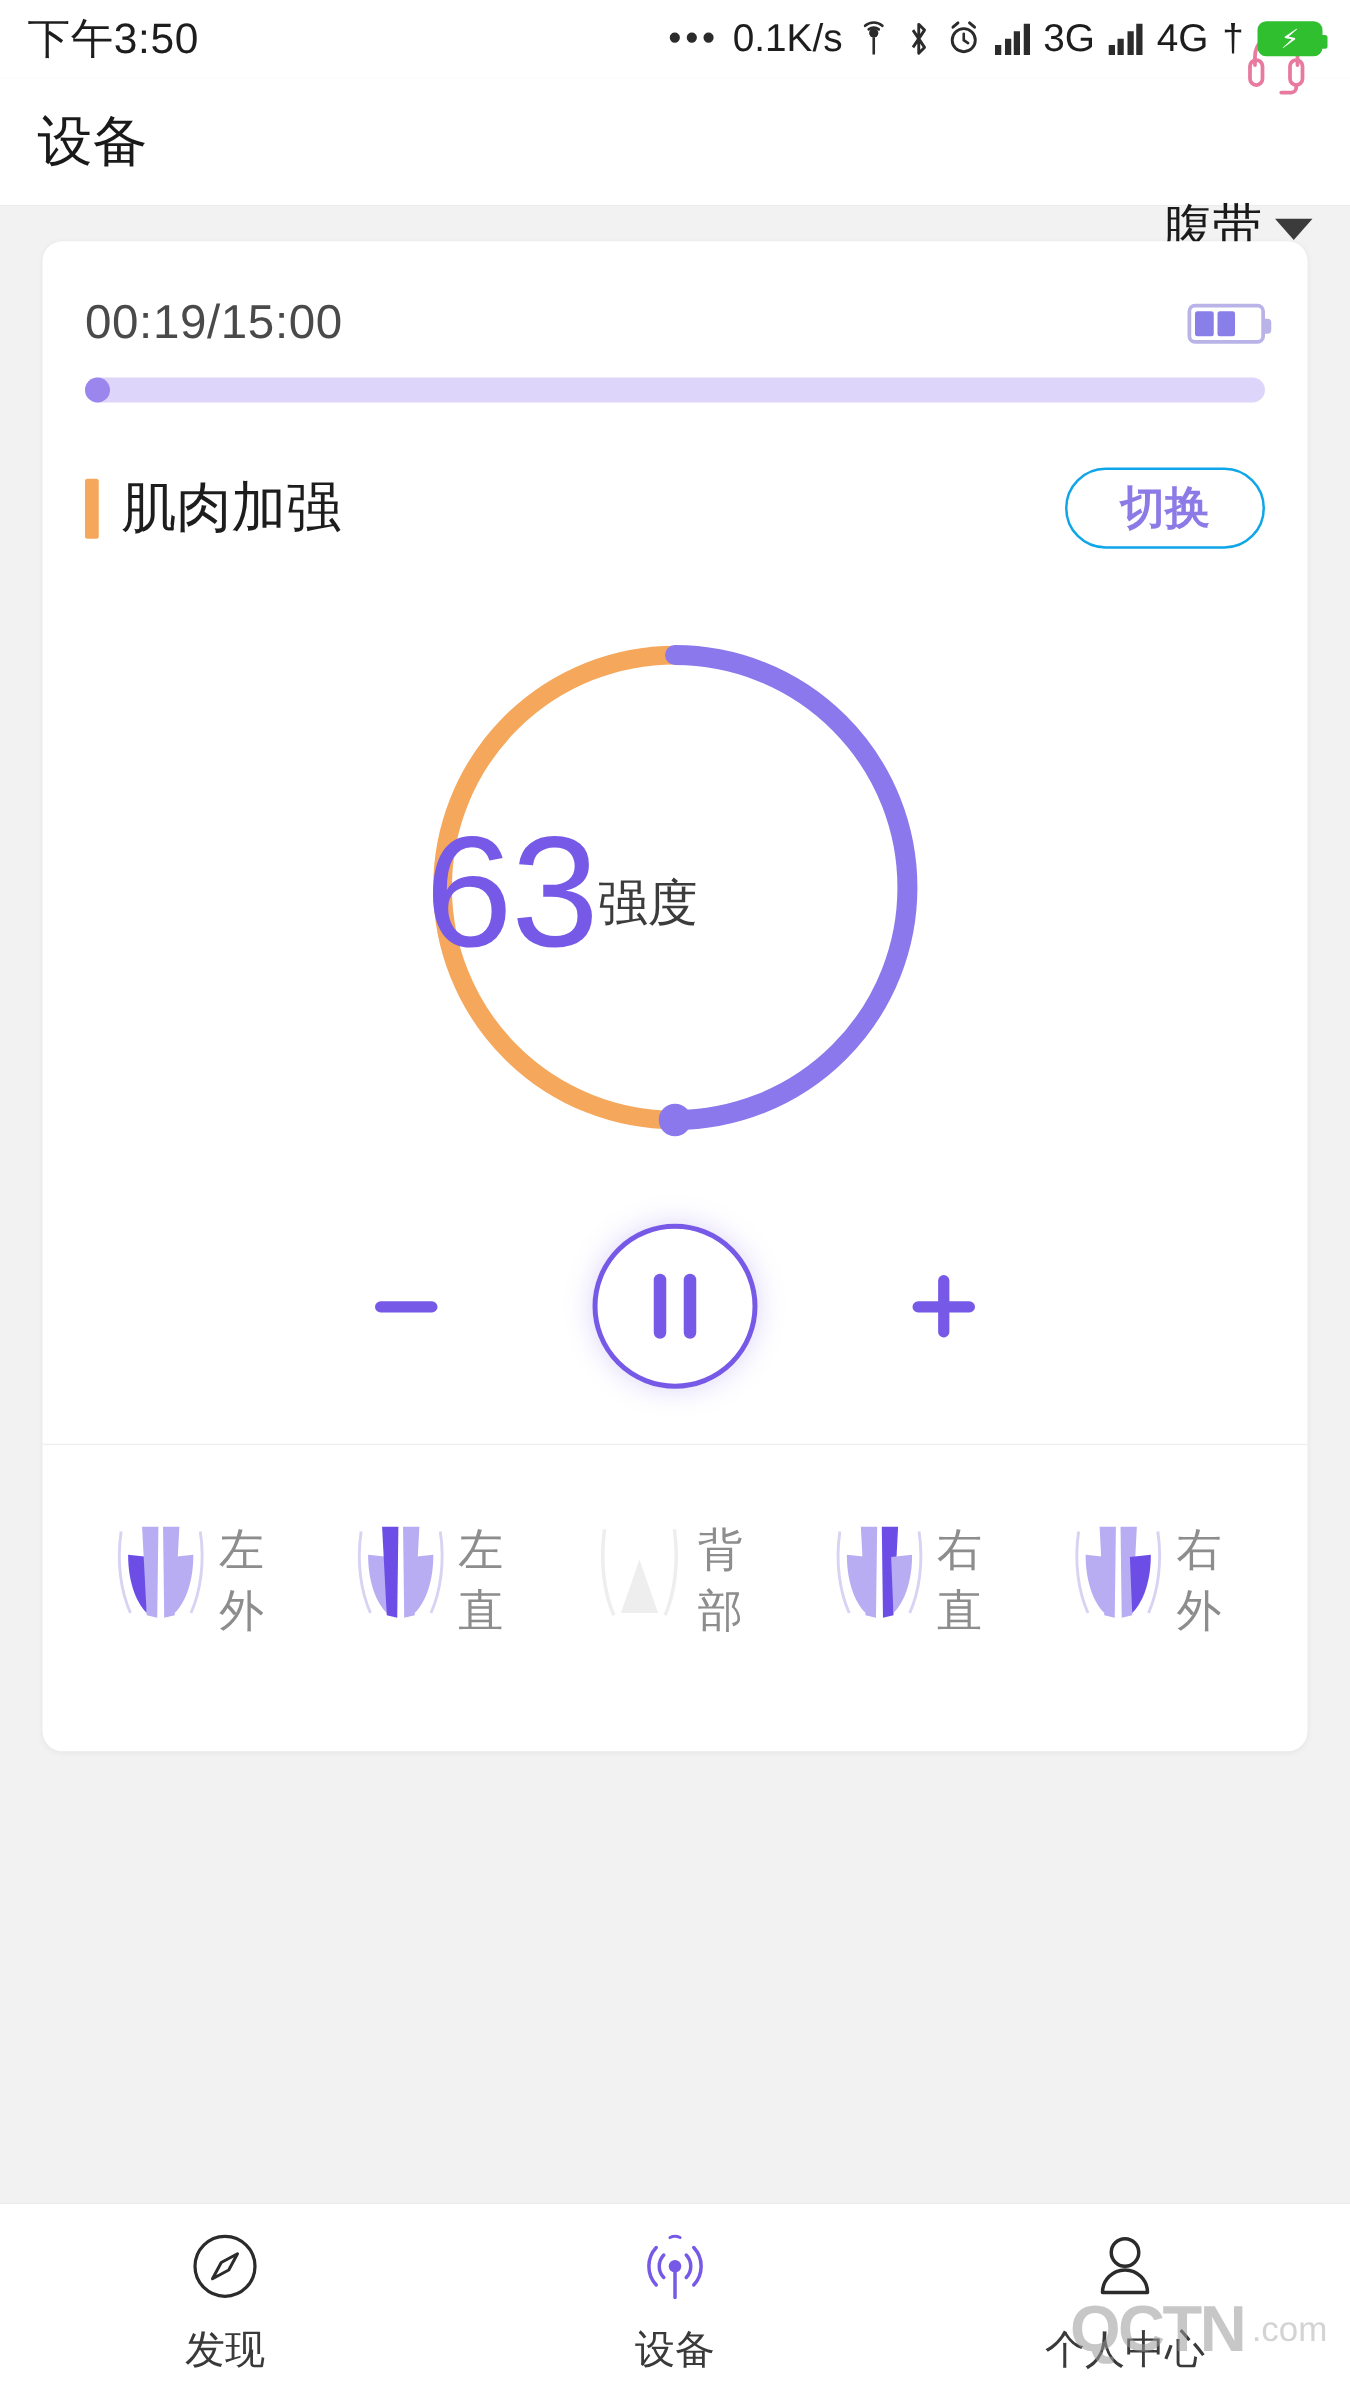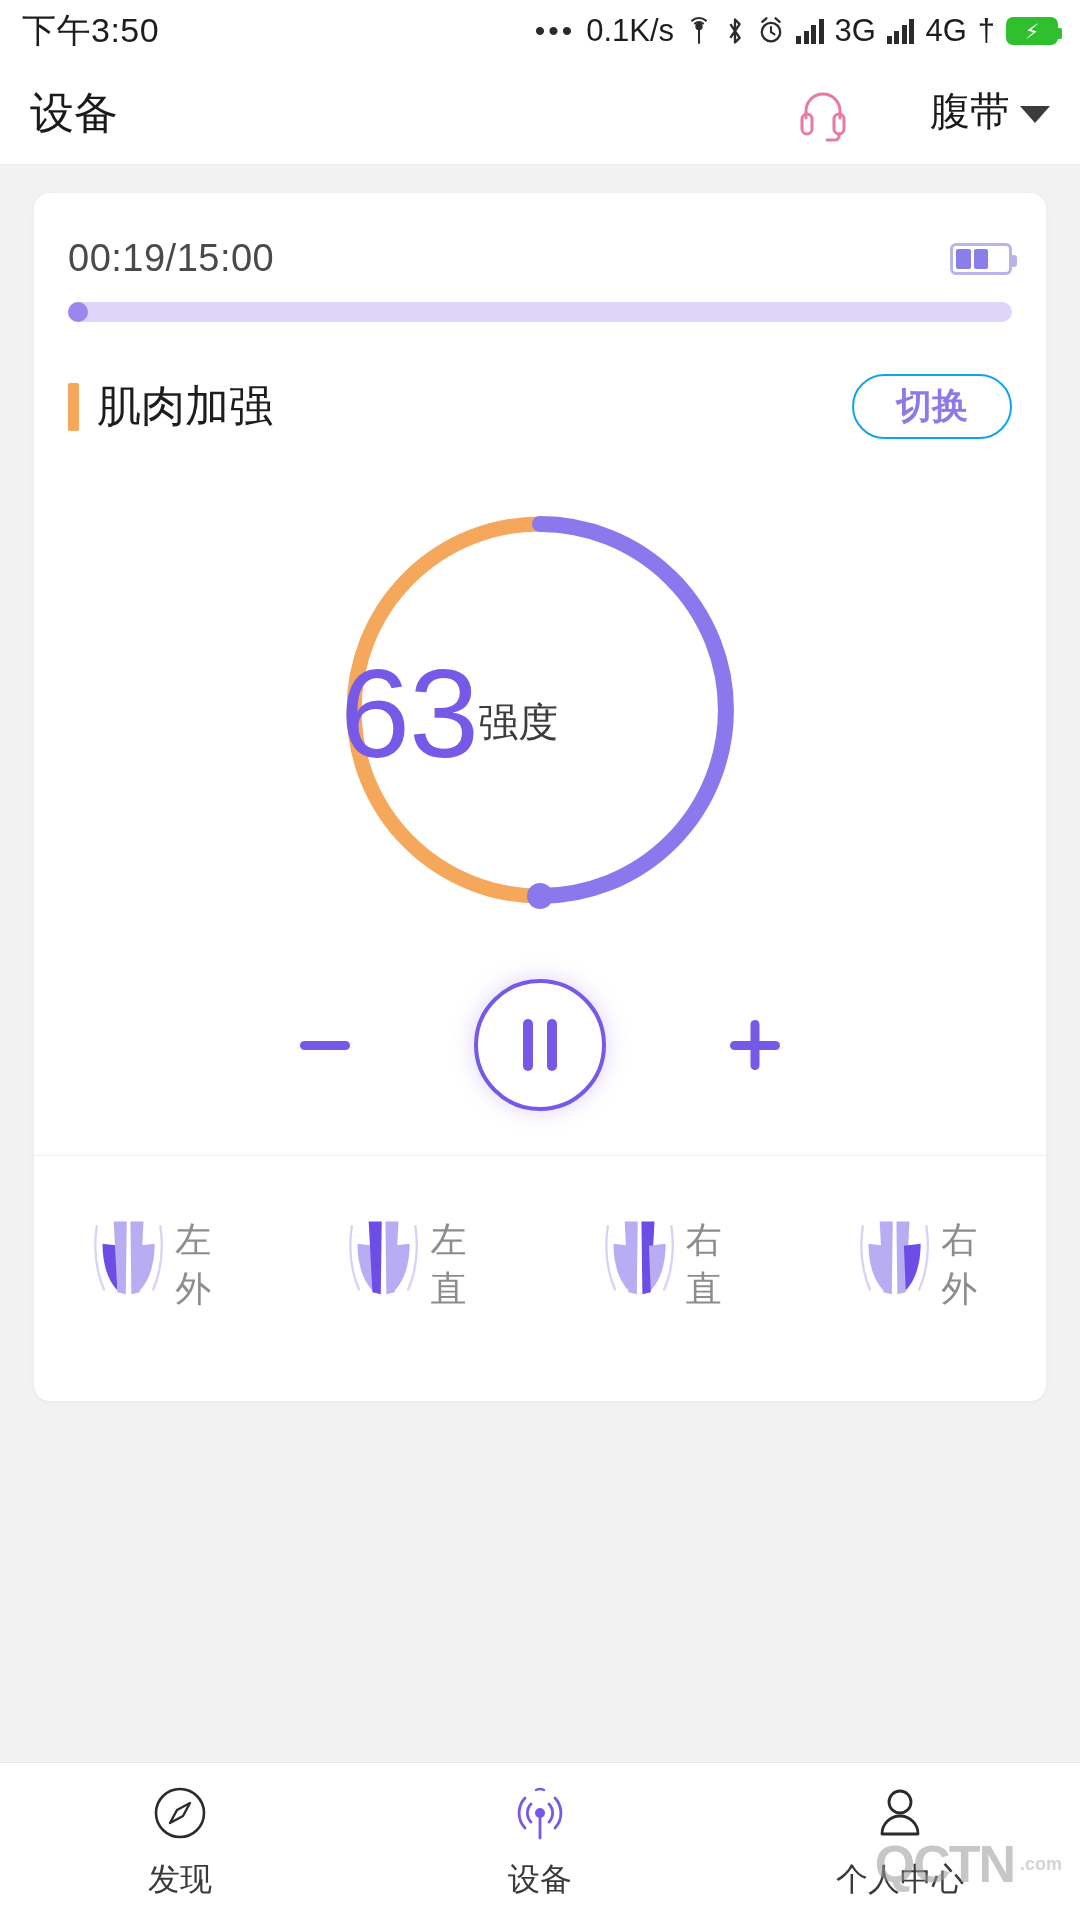--- a/index.html
+++ b/index.html
@@ -37,21 +37,21 @@
     background:#2fbf2f;border-radius:0 2px 2px 0;}
   .bolt{ color:#fff; font-size:21px; line-height:1; }
 
   
   .appbar{
     height:103px; width:100%; background:#fff;
     display:flex; align-items:center; padding:0 30px;
     border-bottom:1px solid #ececec;
   }
   .appbar h1{ font-size:44px; font-weight:400; color:#1a1a1a; }
-  .appbar-right{ margin-left:auto; display:flex; align-items:flex-start; gap:78px; }
+  .appbar-right{ margin-left:auto; display:flex; align-items:flex-end; gap:78px;flex-direction:column; }
   .headset{ width:58px; height:58px; }
   .device-sel{ display:flex; align-items:center; gap:10px; font-size:40px; color:#1a1a1a; }
   .caret{ width:0;height:0;border-left:15px solid transparent;border-right:15px solid transparent;
     border-top:17px solid #3b3b3b; margin-top:5px;}
 
   
   .page{ width:100%; height:calc(1920px - 62px - 103px - 158px); background:#f2f2f2;
     padding:28px 34px 0 34px; }
   .card{
     width:100%; height:1208px; background:#fff; border-radius:16px;
@@ -120,21 +120,21 @@
   .tab{ flex:1; display:flex; flex-direction:column; align-items:center; gap:14px; }
   .tab svg{ width:62px; height:62px; }
   .tab span{ font-size:32px; color:#3a3a3a; }
   .tab.active span{ color:#3a3a3a; }
 
   .watermark{
     position:absolute; right:18px; bottom:26px; opacity:.55; pointer-events:none;
     display:flex; align-items:center; gap:6px;
   }
   .wm-main{ font-size:52px; color:#9a9a9a; font-weight:700; letter-spacing:-2px;}
-  .wm-sub{ font-size:18px; color:#b0b0b0;font-weight:bold; }
+  .wm-sub{ font-size:28px; color:#b0b0b0; }
 </style>
 </head>
 <body>
 
 <div class="statusbar">
   <div class="sb-time">下午3:50</div>
   <div class="sb-right">
     <span class="sb-dots">•••</span>
     <span class="sb-net">0.1K/s</span>
     <span class="sb-ico">
@@ -272,20 +272,28 @@
           <path d="M16 18 C12 45 16 70 24 88" stroke="#d8d3f3" stroke-width="2.5" fill="none"></path>
           <path d="M84 18 C88 45 84 70 76 88" stroke="#d8d3f3" stroke-width="2.5" fill="none"></path>
           <path d="M22 38 C22 60 28 78 38 88 L40 40 Z" fill="#b8acf2"></path>
           <path d="M34 14 L48 14 L47 92 L38 90 Z" fill="#6c4ee6"></path>
           <path d="M52 14 L66 14 L62 90 L53 92 Z" fill="#b8acf2"></path>
           <path d="M78 38 C78 60 72 78 62 88 L60 40 Z" fill="#b8acf2"></path>
         </svg>
         <div class="mlabel">左直</div>
       </div>
 
+      <div class="mcell">
+        <svg viewBox="0 0 100 100">
+          <path d="M20 16 C16 45 20 72 28 90" stroke="#eeeeee" stroke-width="3" fill="none"></path>
+          <path d="M80 16 C84 45 80 72 72 90" stroke="#eeeeee" stroke-width="3" fill="none"></path>
+          <path d="M50 42 L66 88 L34 88 Z" fill="#eeeeee"></path>
+        </svg>
+        <div class="mlabel">背部</div>
+      </div>
 
       <div class="mcell">
         <svg viewBox="0 0 100 100">
           <path d="M16 18 C12 45 16 70 24 88" stroke="#d8d3f3" stroke-width="2.5" fill="none"></path>
           <path d="M84 18 C88 45 84 70 76 88" stroke="#d8d3f3" stroke-width="2.5" fill="none"></path>
           <path d="M22 38 C22 60 28 78 38 88 L40 40 Z" fill="#b8acf2"></path>
           <path d="M34 14 L48 14 L47 92 L38 90 Z" fill="#b8acf2"></path>
           <path d="M52 14 L66 14 L62 90 L53 92 Z" fill="#6c4ee6"></path>
           <path d="M78 38 C78 60 72 78 62 88 L60 40 Z" fill="#b8acf2"></path>
         </svg>

